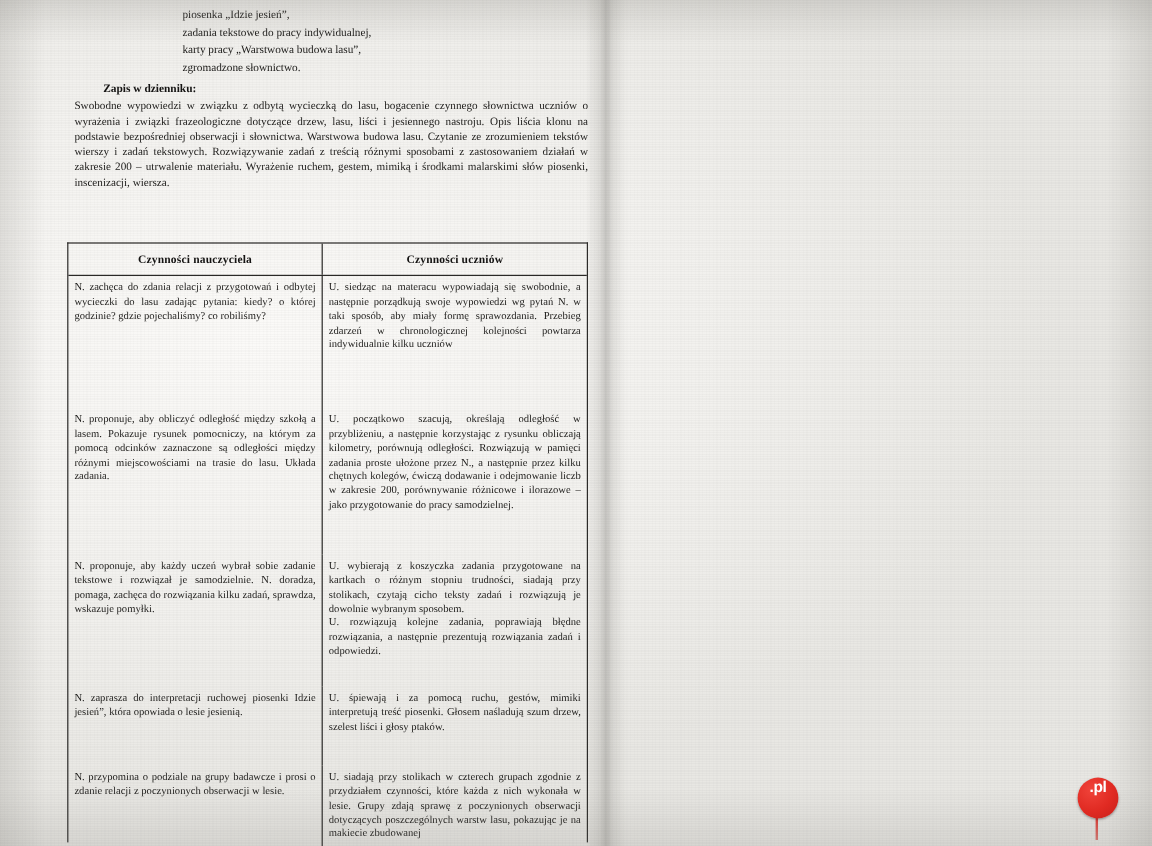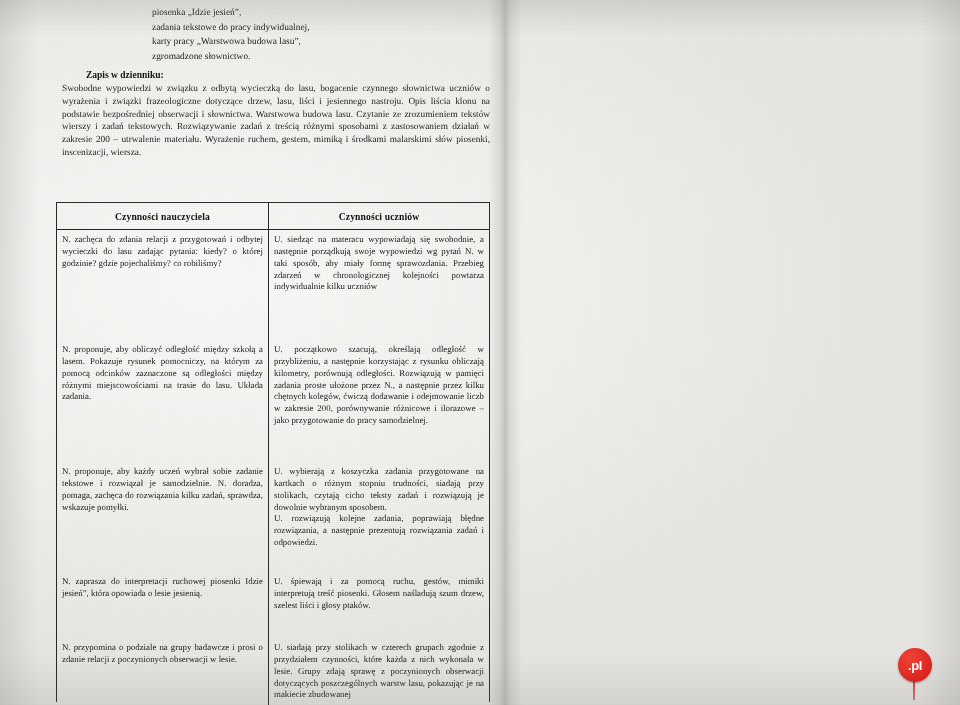--- a/index.html
+++ b/index.html
@@ -163,21 +163,21 @@
     letter-spacing: -0.5px;
     text-shadow: 0 1px 1px rgba(60,58,55,0.45);
   }
   #wm-badge {
     position: absolute;
     left: 158px; top: 0px;
     width: 34px; height: 34px;
     border-radius: 50%;
     background: radial-gradient(circle at 34% 30%, #f0433a 0%, #e02a22 55%, #c6201a 100%);
     box-shadow: 0 1px 2px rgba(0,0,0,0.35);
-    display: flex; align-items: center; justify-content: center;
+    display: flex; justify-content: center;
   }
   #wm-badge span {
     font-family: "Liberation Sans", sans-serif;
     font-weight: bold;
     font-size: 13px;
     color: #ffffff;
     letter-spacing: -0.4px;
   }
   #wm-pin {
     position: absolute;

